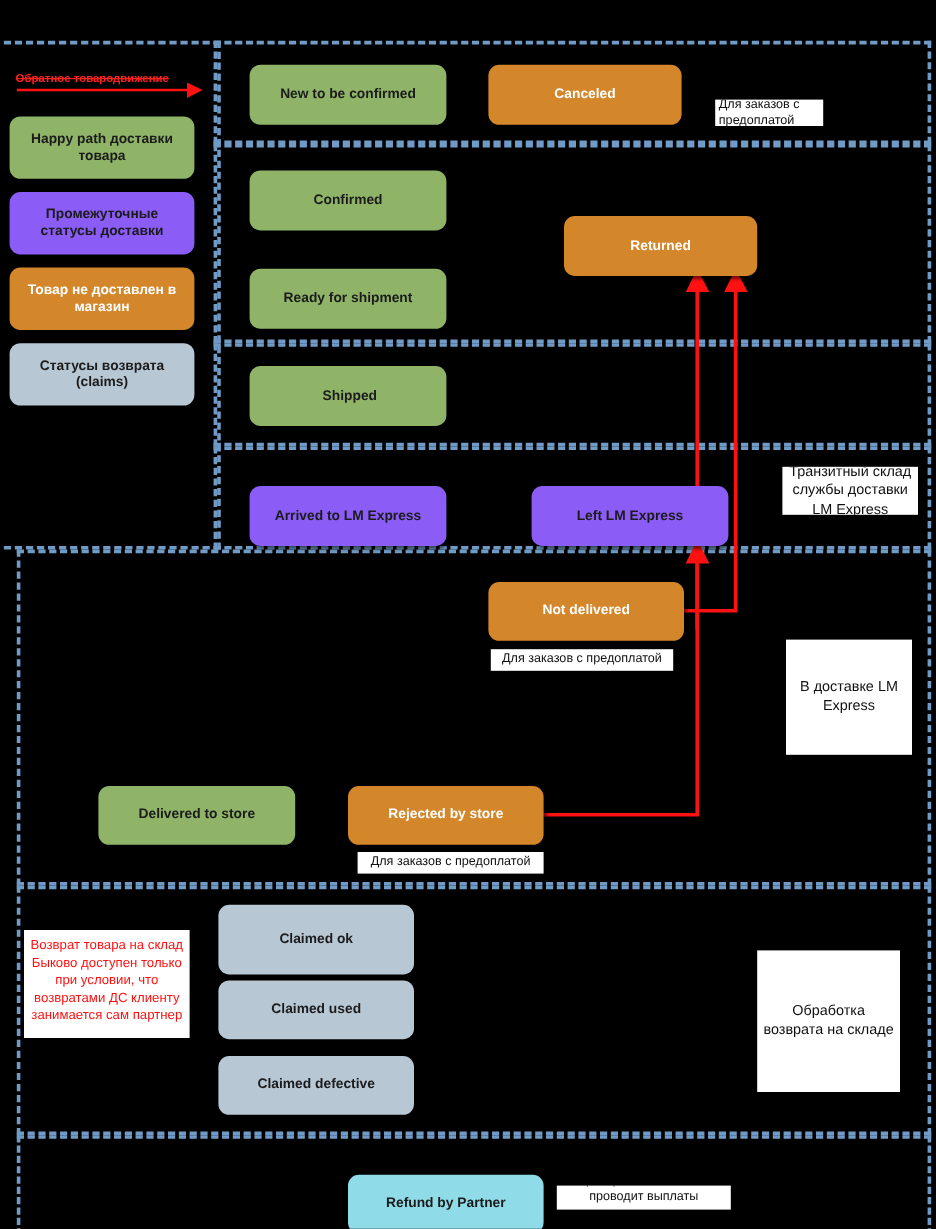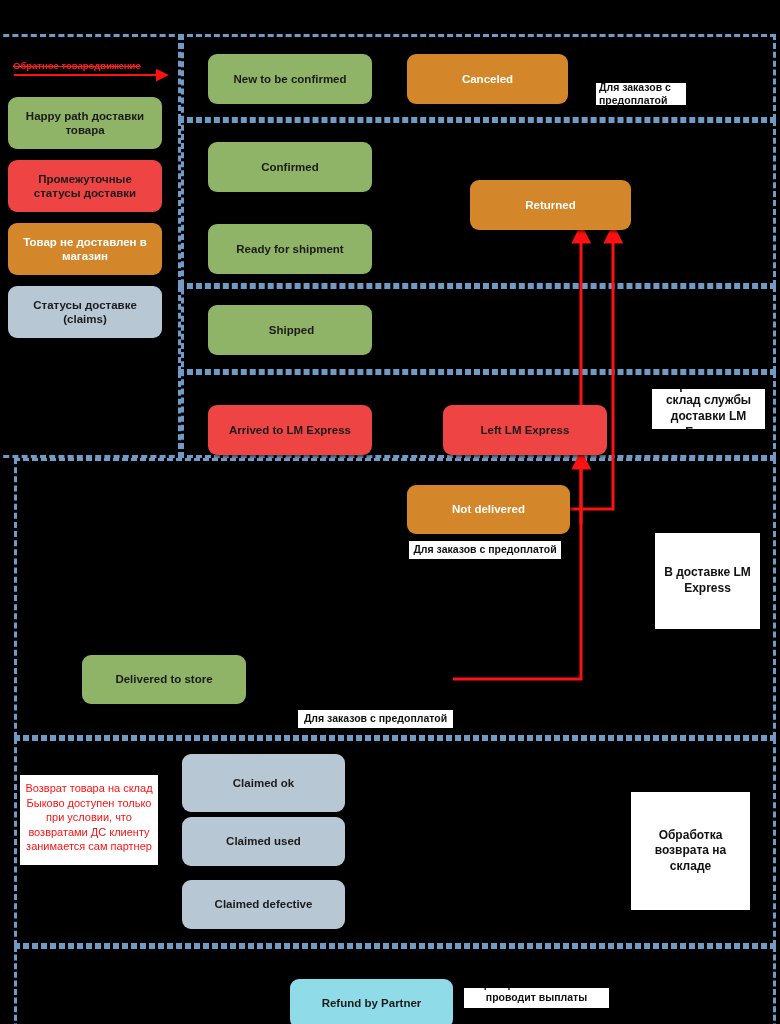--- a/index.html
+++ b/index.html
@@ -34,31 +34,31 @@
     justify-content: center;
     text-align: center;
     font-weight: bold;
     font-size: 11.5px;
     line-height: 1.25;
     padding: 2px 8px;
     box-shadow: 2px 2px 3px rgba(0,0,0,0.55);
   }
   .n-green  { background: #8fb468; color: #1b1b1b; }
   .n-orange { background: #d4862a; color: #ffffff; }
-  .n-yellow { background: #ef4444; color: #1b1b1b; }
+  .n-yellow { background: #8b5cf6; color: #1b1b1b; }
   .n-gray   { background: #b8c7d4; color: #1b1b1b; }
   .n-cyan   { background: #8fdce8; color: #1b1b1b; }
 
   
   .note {
     position: absolute;
     background: #ffffff;
     color: #111111;
     font-size: 10.5px;
-    font-weight: bold;
+    font-weight: normal;
     line-height: 1.28;
     text-align: center;
     display: flex;
     align-items: center;
     justify-content: center;
     overflow: hidden;
     padding: 1px 3px;
   }
   .note-left { text-align: left; justify-content: flex-start; }
   .note-red {
@@ -111,21 +111,21 @@
   <div class="node n-green" style="left:8px; top:73px; width:154px; height:52px;">
     <span>Happy path доставки товара</span>
   </div>
   <div class="node n-yellow" style="left:8px; top:136px; width:154px; height:52px;">
     <span>Промежуточные статусы доставки</span>
   </div>
   <div class="node n-orange" style="left:8px; top:199px; width:154px; height:52px;">
     <span>Товар не доставлен в магазин</span>
   </div>
   <div class="node n-gray" style="left:8px; top:262px; width:154px; height:52px;">
-    <span>Статусы доставке (claims)</span>
+    <span>Статусы возврата (claims)</span>
   </div>
 
   <svg class="overlay" viewBox="0 0 780 1024">
     <defs>
       <marker id="ah" markerWidth="7" markerHeight="7" refX="3.2" refY="3.2" orient="auto">
         <path d="M0,0 L6.6,3.2 L0,6.6 z" fill="#ff1111"></path>
       </marker>
     </defs>
 
     <line x1="14" y1="51" x2="162" y2="51" stroke="#ff1111" stroke-width="2" marker-end="url(#ah)"></line>
@@ -165,20 +165,23 @@
     <span>Left LM Express</span>
   </div>
 
   <div class="node n-orange" style="left:407px; top:461px; width:163px; height:49px;">
     <span>Not delivered</span>
   </div>
 
   <div class="node n-green" style="left:82px; top:631px; width:164px; height:49px;">
     <span>Delivered to store</span>
   </div>
+  <div class="node n-orange" style="left:290px; top:631px; width:163px; height:49px;">
+    <span>Rejected by store</span>
+  </div>
 
   <div class="node n-gray" style="left:182px; top:730px; width:163px; height:58px;justify-content:center;">
     <span>Claimed ok</span>
   </div>
   <div class="node n-gray" style="left:182px; top:793px; width:163px; height:49px;">
     <span>Claimed used</span>
   </div>
   <div class="node n-gray" style="left:182px; top:856px; width:163px; height:49px;">
     <span>Claimed defective</span>
   </div>

